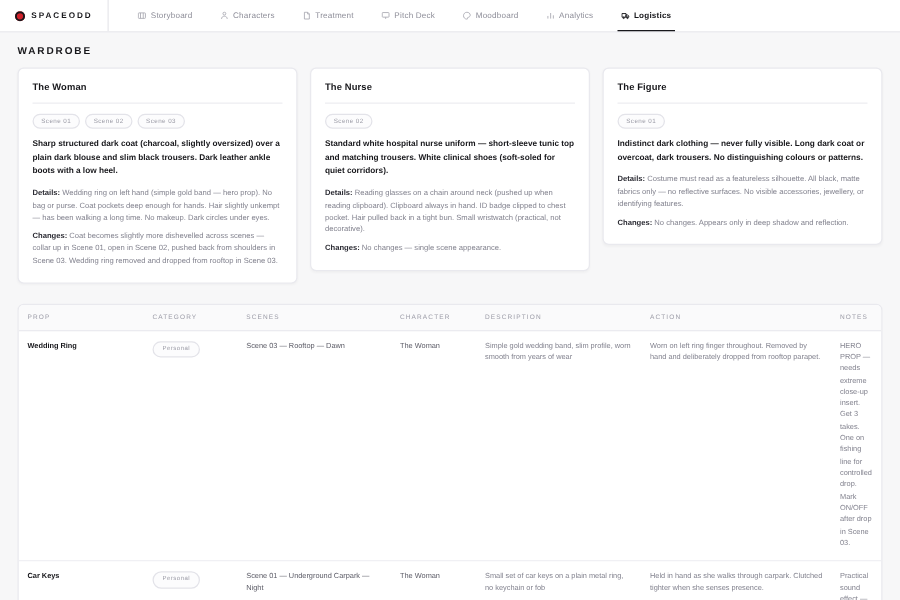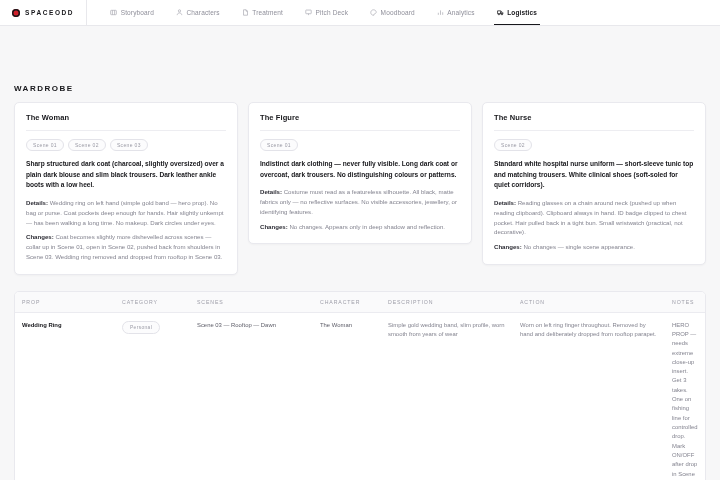--- a/index.html
+++ b/index.html
@@ -58,21 +58,20 @@
   }
   .nav-ico { width: 7px; height: 7px; display: block; flex: none; opacity: .75; }
   .nav-item.active .nav-ico { opacity: 1; }
 
   
   .page { padding: 10px 14px 0 14px; }
   .section-title {
     font-size: 8px; font-weight: 700;
     letter-spacing: 1.5px; color: #17171b;
     margin-bottom: 9px;
-    margin-top: 48px;
   }
 
   
   .card-row { display: flex; gap: 10px; align-items: flex-start; }
   .card {
     flex: 1 1 0; min-width: 0;
     background: #ffffff;
     border: 1px solid #e9e9ee;
     border-radius: 5px;
     padding: 10px 11px 12px 11px;
@@ -238,37 +237,37 @@
         <span class="pill">Scene 01</span>
         <span class="pill">Scene 02</span>
         <span class="pill">Scene 03</span>
       </div>
       <div class="card-lead">Sharp structured dark coat (charcoal, slightly oversized) over a plain dark blouse and slim black trousers. Dark leather ankle boots with a low heel.</div>
       <div class="card-para"><b>Details:</b> <span>Wedding ring on left hand (simple gold band — hero prop). No bag or purse. Coat pockets deep enough for hands. Hair slightly unkempt — has been walking a long time. No makeup. Dark circles under eyes.</span></div>
       <div class="card-para"><b>Changes:</b> <span>Coat becomes slightly more dishevelled across scenes — collar up in Scene 01, open in Scene 02, pushed back from shoulders in Scene 03. Wedding ring removed and dropped from rooftop in Scene 03.</span></div>
     </div>
 
     <div class="card">
+      <div class="card-title">The Nurse</div>
+      <div class="pills">
+        <span class="pill">Scene 02</span>
+      </div>
+      <div class="card-lead">Standard white hospital nurse uniform — short-sleeve tunic top and matching trousers. White clinical shoes (soft-soled for quiet corridors).</div>
+      <div class="card-para"><b>Details:</b> <span>Reading glasses on a chain around neck (pushed up when reading clipboard). Clipboard always in hand. ID badge clipped to chest pocket. Hair pulled back in a tight bun. Small wristwatch (practical, not decorative).</span></div>
+      <div class="card-para"><b>Changes:</b> <span>No changes — single scene appearance.</span></div>
+    </div>
+
+    <div class="card">
       <div class="card-title">The Figure</div>
       <div class="pills">
         <span class="pill">Scene 01</span>
       </div>
       <div class="card-lead">Indistinct dark clothing — never fully visible. Long dark coat or overcoat, dark trousers. No distinguishing colours or patterns.</div>
       <div class="card-para"><b>Details:</b> <span>Costume must read as a featureless silhouette. All black, matte fabrics only — no reflective surfaces. No visible accessories, jewellery, or identifying features.</span></div>
       <div class="card-para"><b>Changes:</b> <span>No changes. Appears only in deep shadow and reflection.</span></div>
-    </div>
-
-    <div class="card">
-      <div class="card-title">The Nurse</div>
-      <div class="pills">
-        <span class="pill">Scene 02</span>
-      </div>
-      <div class="card-lead">Standard white hospital nurse uniform — short-sleeve tunic top and matching trousers. White clinical shoes (soft-soled for quiet corridors).</div>
-      <div class="card-para"><b>Details:</b> <span>Reading glasses on a chain around neck (pushed up when reading clipboard). Clipboard always in hand. ID badge clipped to chest pocket. Hair pulled back in a tight bun. Small wristwatch (practical, not decorative).</span></div>
-      <div class="card-para"><b>Changes:</b> <span>No changes — single scene appearance.</span></div>
     </div>
 
   </div>
 
   <div class="props-wrap">
 
     <div class="table">
 
       <div class="t-head">
         <div class="cell c-prop">PROP</div>

